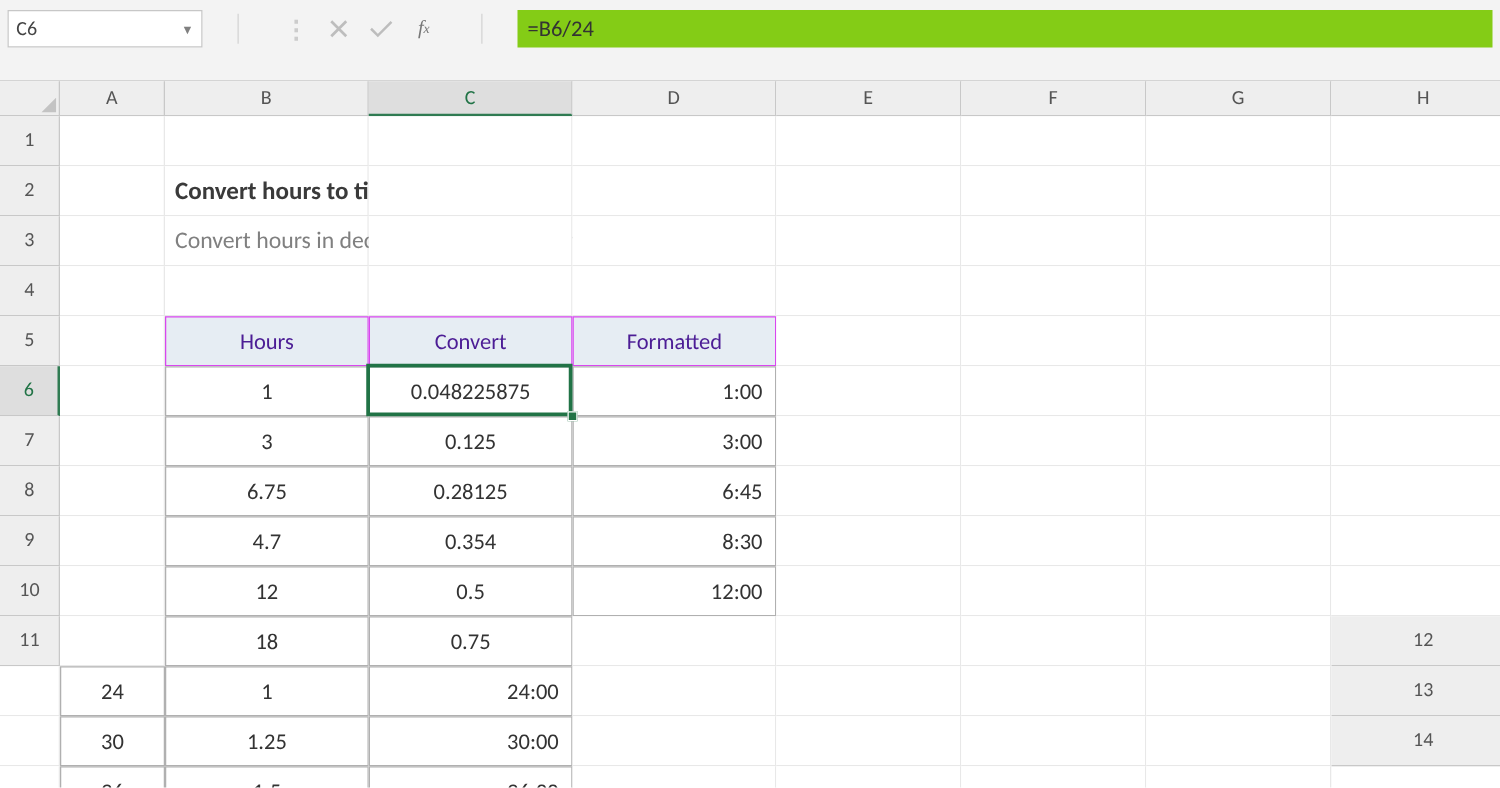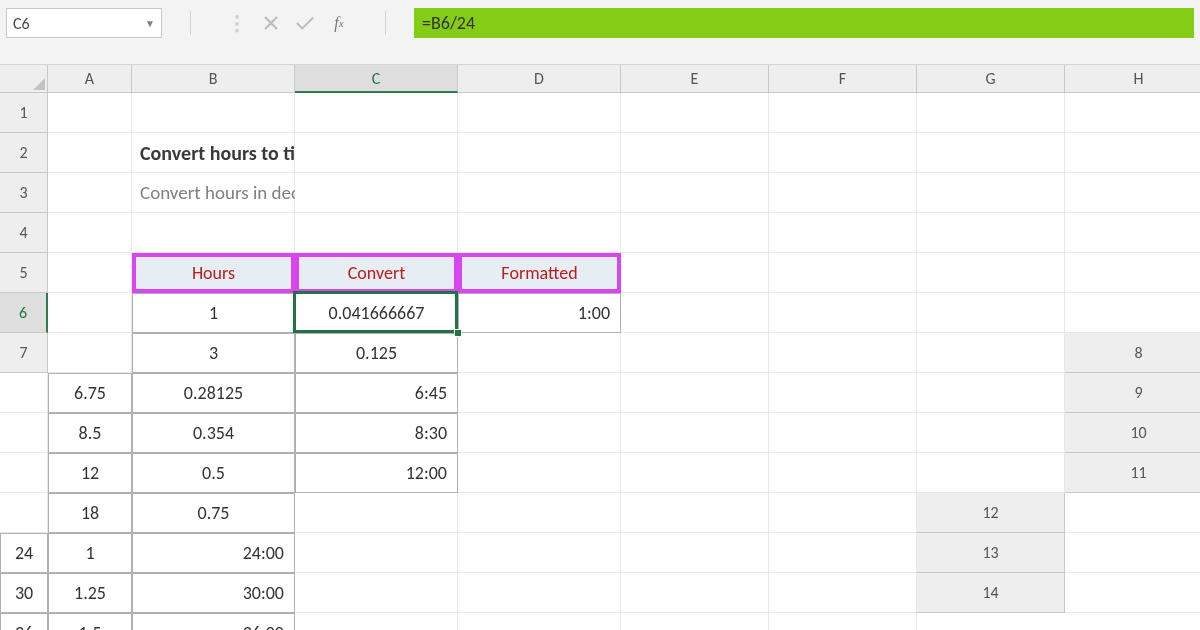--- a/index.html
+++ b/index.html
@@ -133,23 +133,23 @@
       padding: 0 8px;
       color: #333;
       font-size: 18px;
       position: relative;
       background: #fff;
     }
     .title-text { font-weight: 600; color: #3a3a3a; font-size: 20px; white-space: nowrap; }
     .sub-text { color: #808080; font-size: 19px; white-space: nowrap; }
     .tbl-head {
       background: #e6edf3;
-      border: 4px solid #d946ef;
-      justify-content: center;
-      color: #b91c1c;
+      border: 1px solid #d946ef;
+      justify-content: center;
+      color: #4c1d95;
     }
     .tbl-cell {
       border: 1px solid #b0b0b0;
       justify-content: center;
     }
     .tbl-cell.right { justify-content: flex-end; padding-right: 10px; }
     .active-cell-border {
       position: absolute;
       border: 3px solid #217346;
       pointer-events: none;
@@ -259,49 +259,50 @@
   <div class="cell tbl-head">Convert</div>
   <div class="cell tbl-head">Formatted</div>
   <div class="cell"></div>
   <div class="cell"></div>
   <div class="cell"></div>
   <div class="cell"></div>
 
   <div class="row-head active">6</div>
   <div class="cell"></div>
   <div class="cell tbl-cell">1</div>
-  <div class="cell tbl-cell">0.041666667</div>
+  <div class="cell tbl-cell">0.048225875</div>
   <div class="cell tbl-cell right">1:00</div>
   <div class="cell"></div>
   <div class="cell"></div>
   <div class="cell"></div>
   <div class="cell"></div>
 
   <div class="row-head">7</div>
   <div class="cell"></div>
   <div class="cell tbl-cell">3</div>
   <div class="cell tbl-cell">0.125</div>
+  <div class="cell tbl-cell right">3:00</div>
   <div class="cell"></div>
   <div class="cell"></div>
   <div class="cell"></div>
   <div class="cell"></div>
 
   <div class="row-head">8</div>
   <div class="cell"></div>
   <div class="cell tbl-cell">6.75</div>
   <div class="cell tbl-cell">0.28125</div>
   <div class="cell tbl-cell right">6:45</div>
   <div class="cell"></div>
   <div class="cell"></div>
   <div class="cell"></div>
   <div class="cell"></div>
 
   <div class="row-head">9</div>
   <div class="cell"></div>
-  <div class="cell tbl-cell">8.5</div>
+  <div class="cell tbl-cell">4.7</div>
   <div class="cell tbl-cell">0.354</div>
   <div class="cell tbl-cell right">8:30</div>
   <div class="cell"></div>
   <div class="cell"></div>
   <div class="cell"></div>
   <div class="cell"></div>
 
   <div class="row-head">10</div>
   <div class="cell"></div>
   <div class="cell tbl-cell">12</div>

